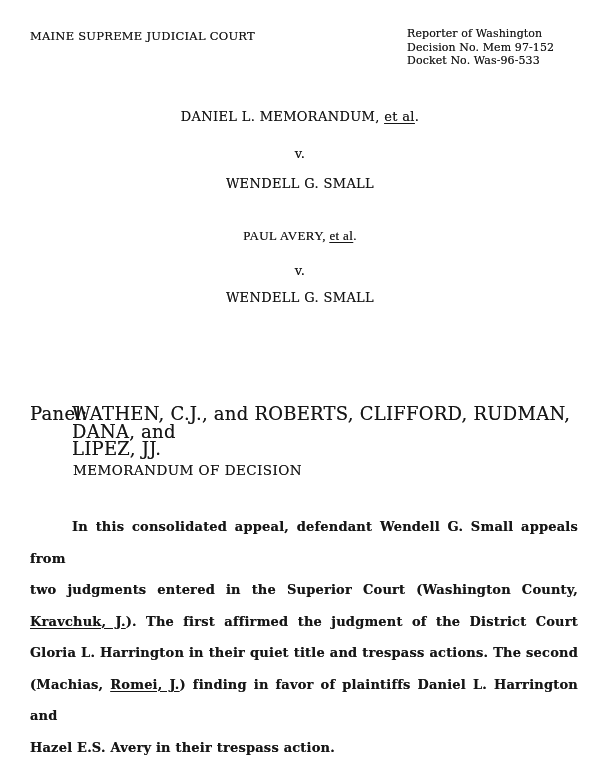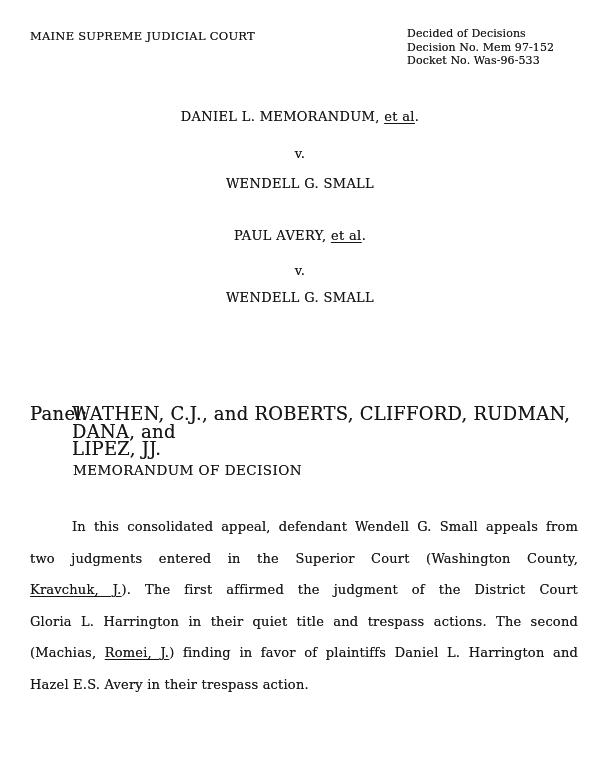--- a/index.html
+++ b/index.html
@@ -32,21 +32,21 @@
   
   .center-line {
     left: 0; right: 8px;
     text-align: center;
     font-size: 13px;
     letter-spacing: 0.35px;
   }
   .c1p1 { top: 109px; }
   .c1v  { top: 146px; }
   .c1p2 { top: 176px; }
-  .c2p1 { top: 228px; }
+  .c2p1 { top: 228px; font-family: Liberation Serif, serif; }
   .c2v  { top: 263px; }
   .c2p2 { top: 290px; }
 
   .dates {
     left: 0; right: 8px; top: 330px;
     text-align: center;
     font-size: 13.5px;
     line-height: 17px;
     letter-spacing: 0.3px;
   }
@@ -73,37 +73,38 @@
   .body-block {
     left: 30px; top: 511px; width: 548px;
     font-size: 13px;
     line-height: 31.5px;
     letter-spacing: 0.2px;
   }
   .body-line {
     text-align: justify;
     text-align-last: left;
     white-space: nowrap; 
+    font-weight: bold;
   }
   .body-line.justified {
     white-space: normal;
     text-align-last: justify;
   }
   .body-line.first-line { text-indent: 42px; }
 
   .u { text-decoration: underline; text-underline-offset: 2px; }
 </style>
 </head>
 <body>
 
 <div class="page">
 
   <div class="abs hdr-left">MAINE SUPREME JUDICIAL COURT</div>
   <div class="abs hdr-right">
-    <div>Decided of Decisions</div>
+    <div>Reporter of Washington</div>
     <div>Decision No. Mem 97-152</div>
     <div>Docket No. Was-96-533</div>
   </div>
 
   <div class="abs center-line c1p1"><span>DANIEL L. MEMORANDUM, </span><span class="u">et al</span><span>.</span></div>
   <div class="abs center-line c1v">v.</div>
   <div class="abs center-line c1p2">WENDELL G. SMALL</div>
 
   <div class="abs center-line c2p1"><span>PAUL AVERY, </span><span class="u">et al</span><span>.</span></div>
   <div class="abs center-line c2v">v.</div>

